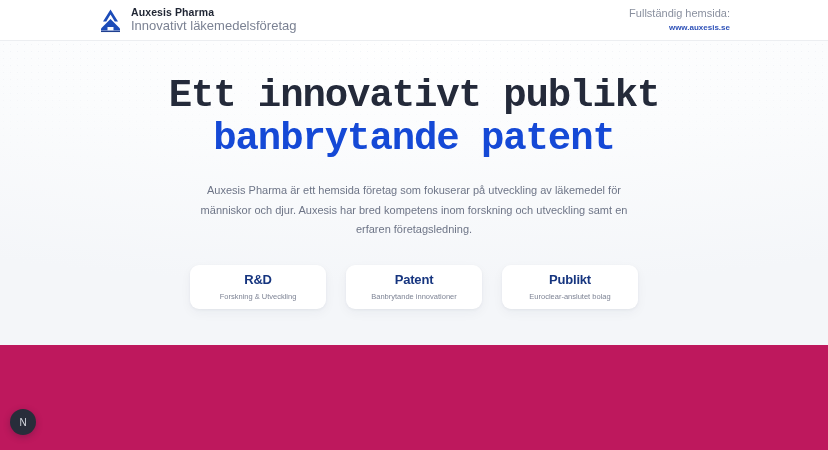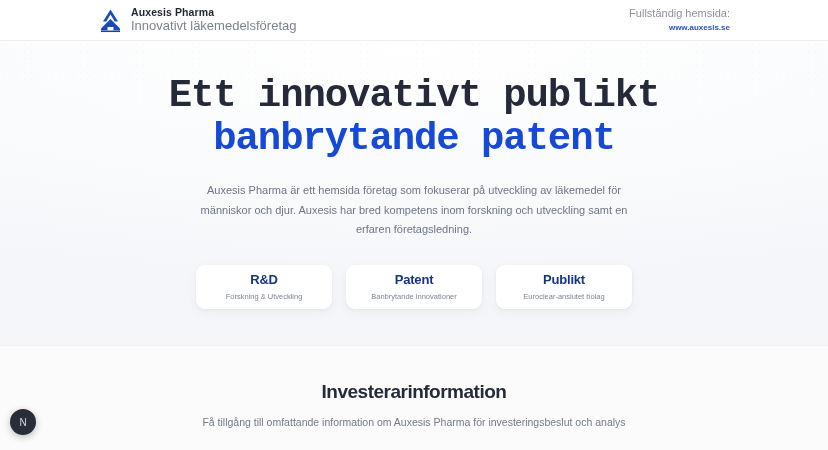--- a/index.html
+++ b/index.html
@@ -139,21 +139,21 @@
     line-height: 1.78;
     color: #6e7587;
     font-weight: 400;
   }
 
   
   .cards {
     margin: 25px auto 0 auto;
     display: flex;
     justify-content: center;
-    gap: 14px;
+    gap: 20px;
   }
 
   .card {
     width: 136px;
     height: 44px;
     background: #ffffff;
     border-radius: 9px;
     box-shadow: 0 1px 3px rgba(30,40,70,0.055), 0 4px 12px rgba(30,40,70,0.045);
     display: flex;
     flex-direction: column;
@@ -266,20 +266,16 @@
           <span class="card-sub">Banbrytande innovationer</span>
         </div>
         <div class="card">
           <span class="card-title">Publikt</span>
           <span class="card-sub">Euroclear-anslutet bolag</span>
         </div>
       </div>
     </div>
   </section>
 
-  <section class="investor">
-    <h2 class="investor-title">Investerarinformation</h2>
-    <p class="investor-sub">Få tillgång till omfattande information om Auxesis Pharma för investeringsbeslut och analys</p>
-  </section>
 
   <div class="nav-badge">N</div>
 
 </div>
 
 </body></html>

